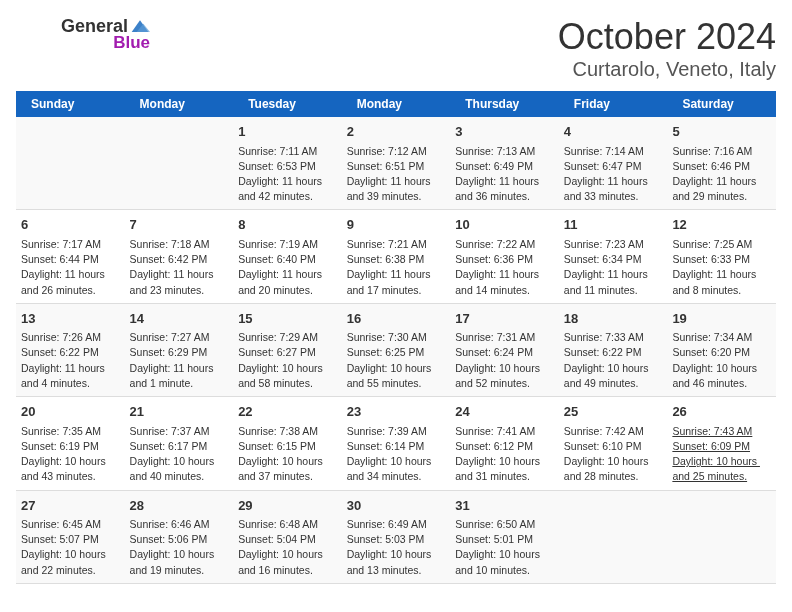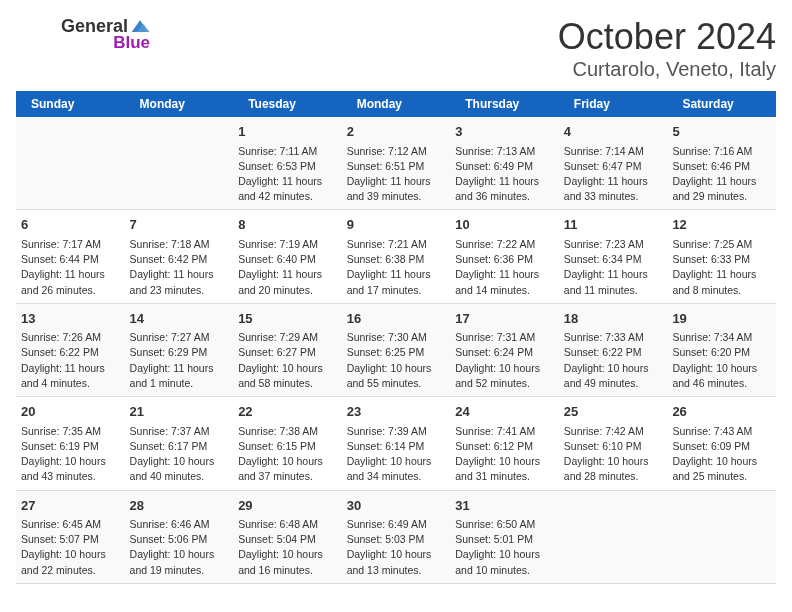--- a/index.html
+++ b/index.html
@@ -278,21 +278,21 @@
 Daylight: 10 hours and 31 minutes.</div>
         </td>
         <td>
           <span class="day-number">25</span>
           <div class="cell-text" style="white-space: pre-wrap;">Sunrise: 7:42 AM
 Sunset: 6:10 PM
 Daylight: 10 hours and 28 minutes.</div>
         </td>
         <td>
           <span class="day-number">26</span>
-          <div class="cell-text" style="white-space: pre-wrap;">Sunrise: 7:43 AM
+          <div class="cell-text" style="white-space: pre-wrap; text-decoration: underline;">Sunrise: 7:43 AM
 Sunset: 6:09 PM
 Daylight: 10 hours and 25 minutes.</div>
         </td>
       </tr>
       <tr>
         <td>
           <span class="day-number">27</span>
           <div class="cell-text" style="white-space: pre-wrap;">Sunrise: 6:45 AM
 Sunset: 5:07 PM
 Daylight: 10 hours and 22 minutes.</div>

